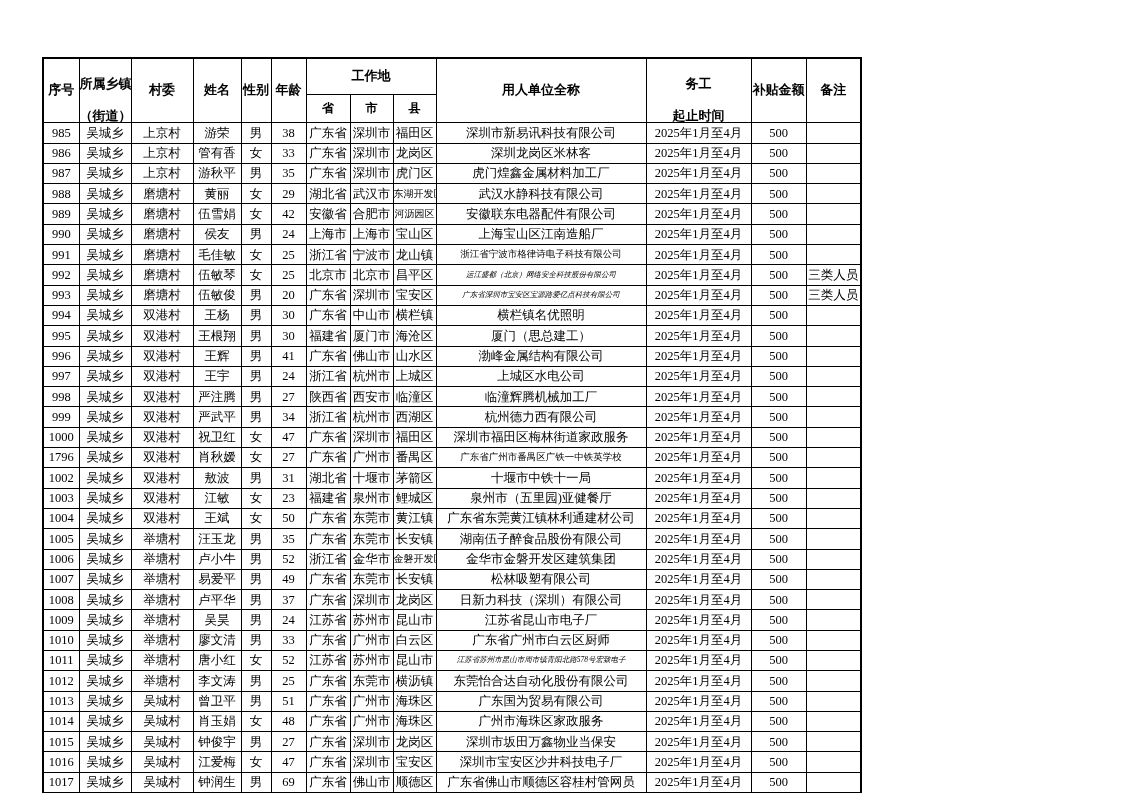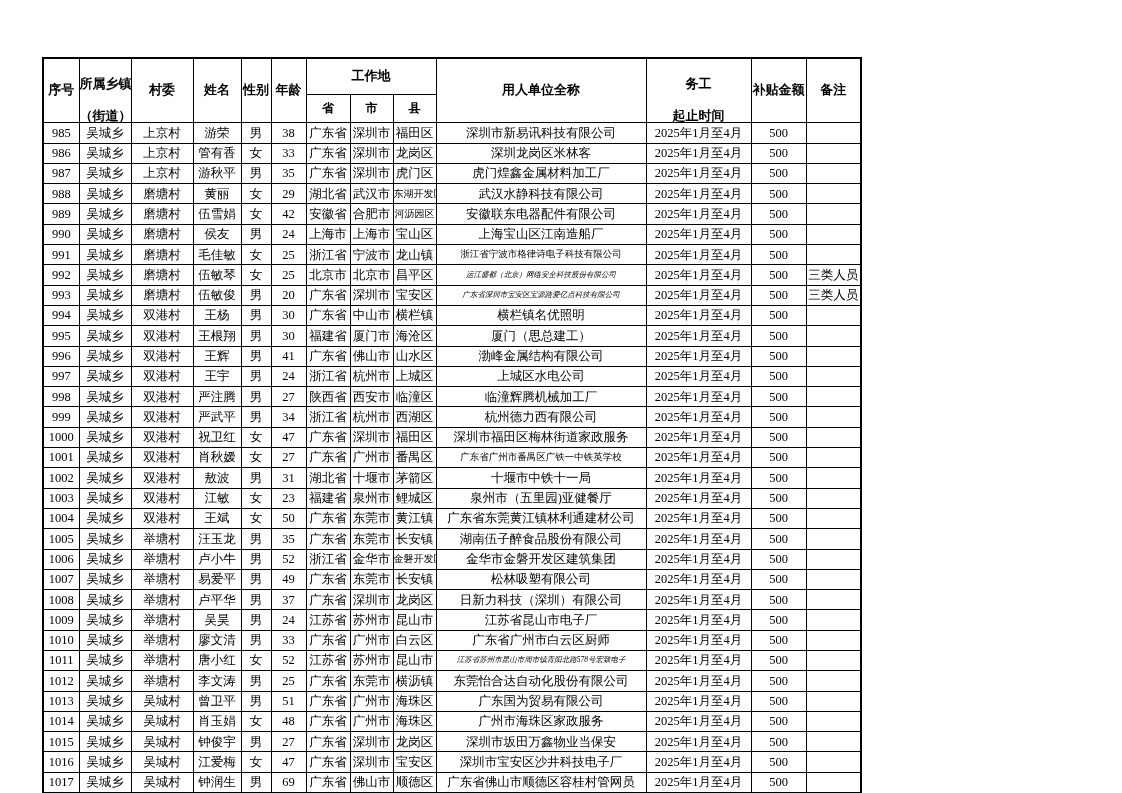--- a/index.html
+++ b/index.html
@@ -308,21 +308,21 @@
           <td class="num">47</td>
           <td>广东省</td>
           <td>深圳市</td>
           <td>福田区</td>
           <td>深圳市福田区梅林街道家政服务</td>
           <td>2025年1月至4月</td>
           <td class="num">500</td>
           <td></td>
         </tr>
         <tr>
-          <td class="num">1001</td>
+          <td class="num">1796</td>
           <td>吴城乡</td>
           <td>双港村</td>
           <td>肖秋嫒</td>
           <td>女</td>
           <td class="num">27</td>
           <td>广东省</td>
           <td>广州市</td>
           <td>番禺区</td>
           <td class="small">广东省广州市番禺区广铁一中铁英学校</td>
           <td>2025年1月至4月</td>

